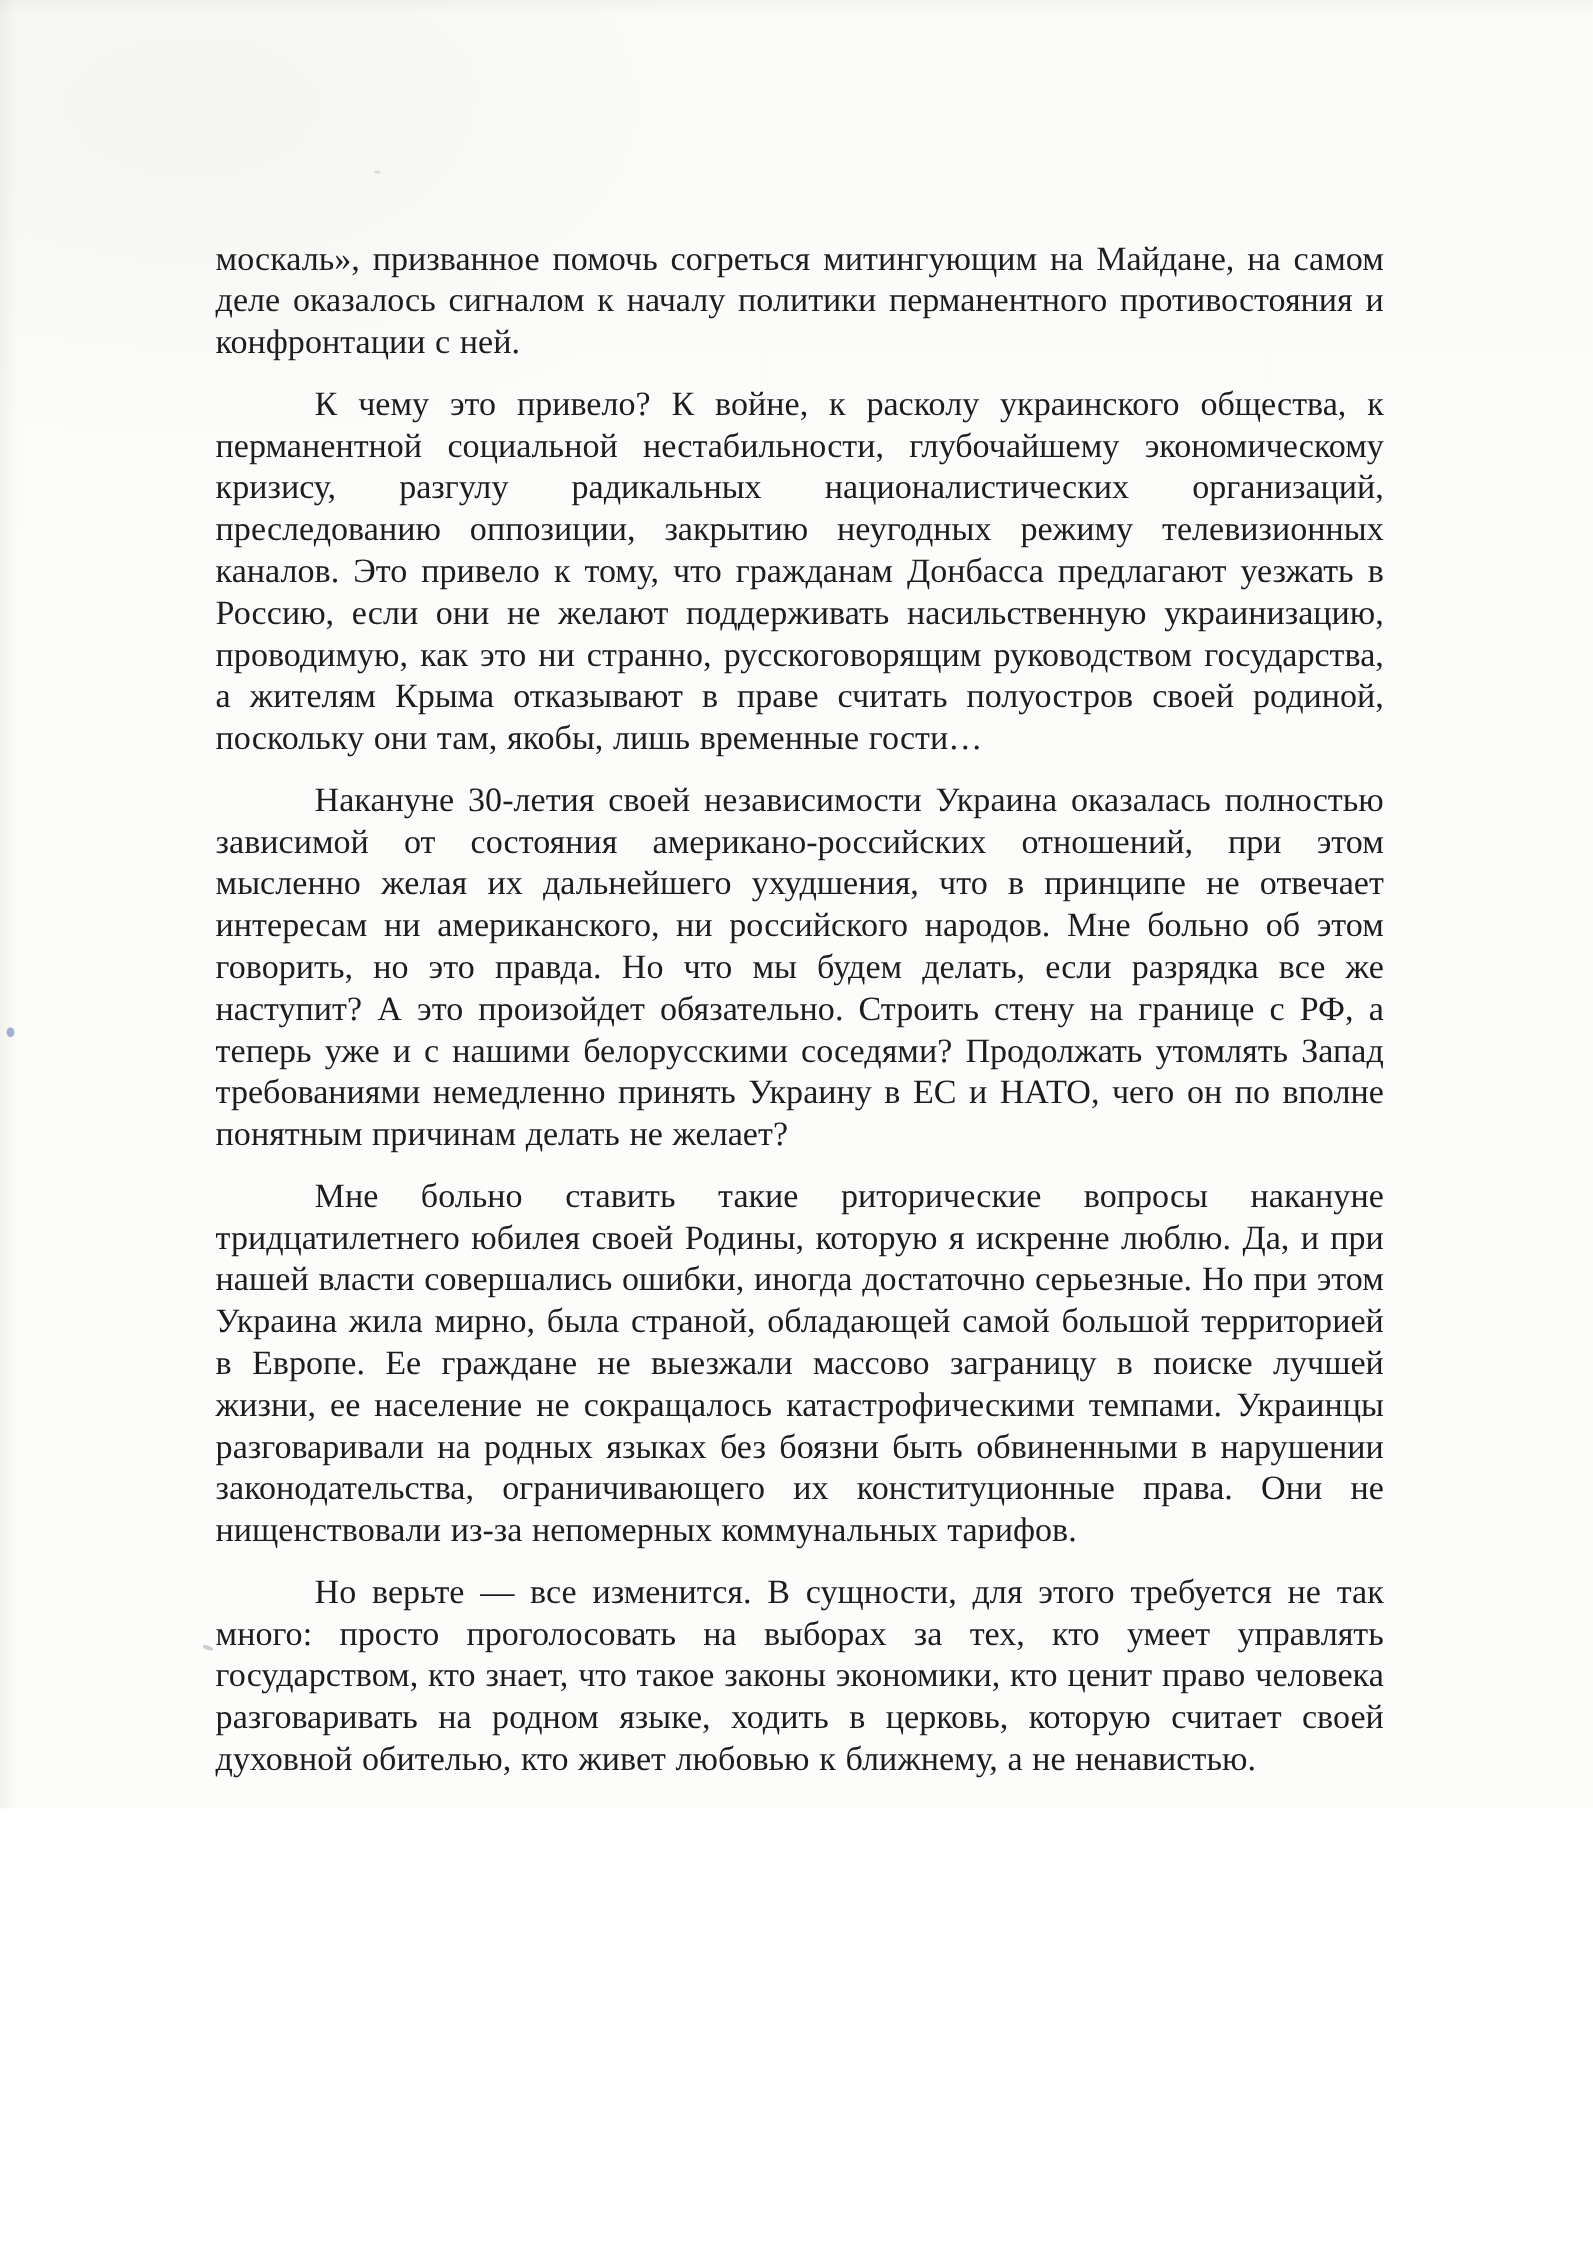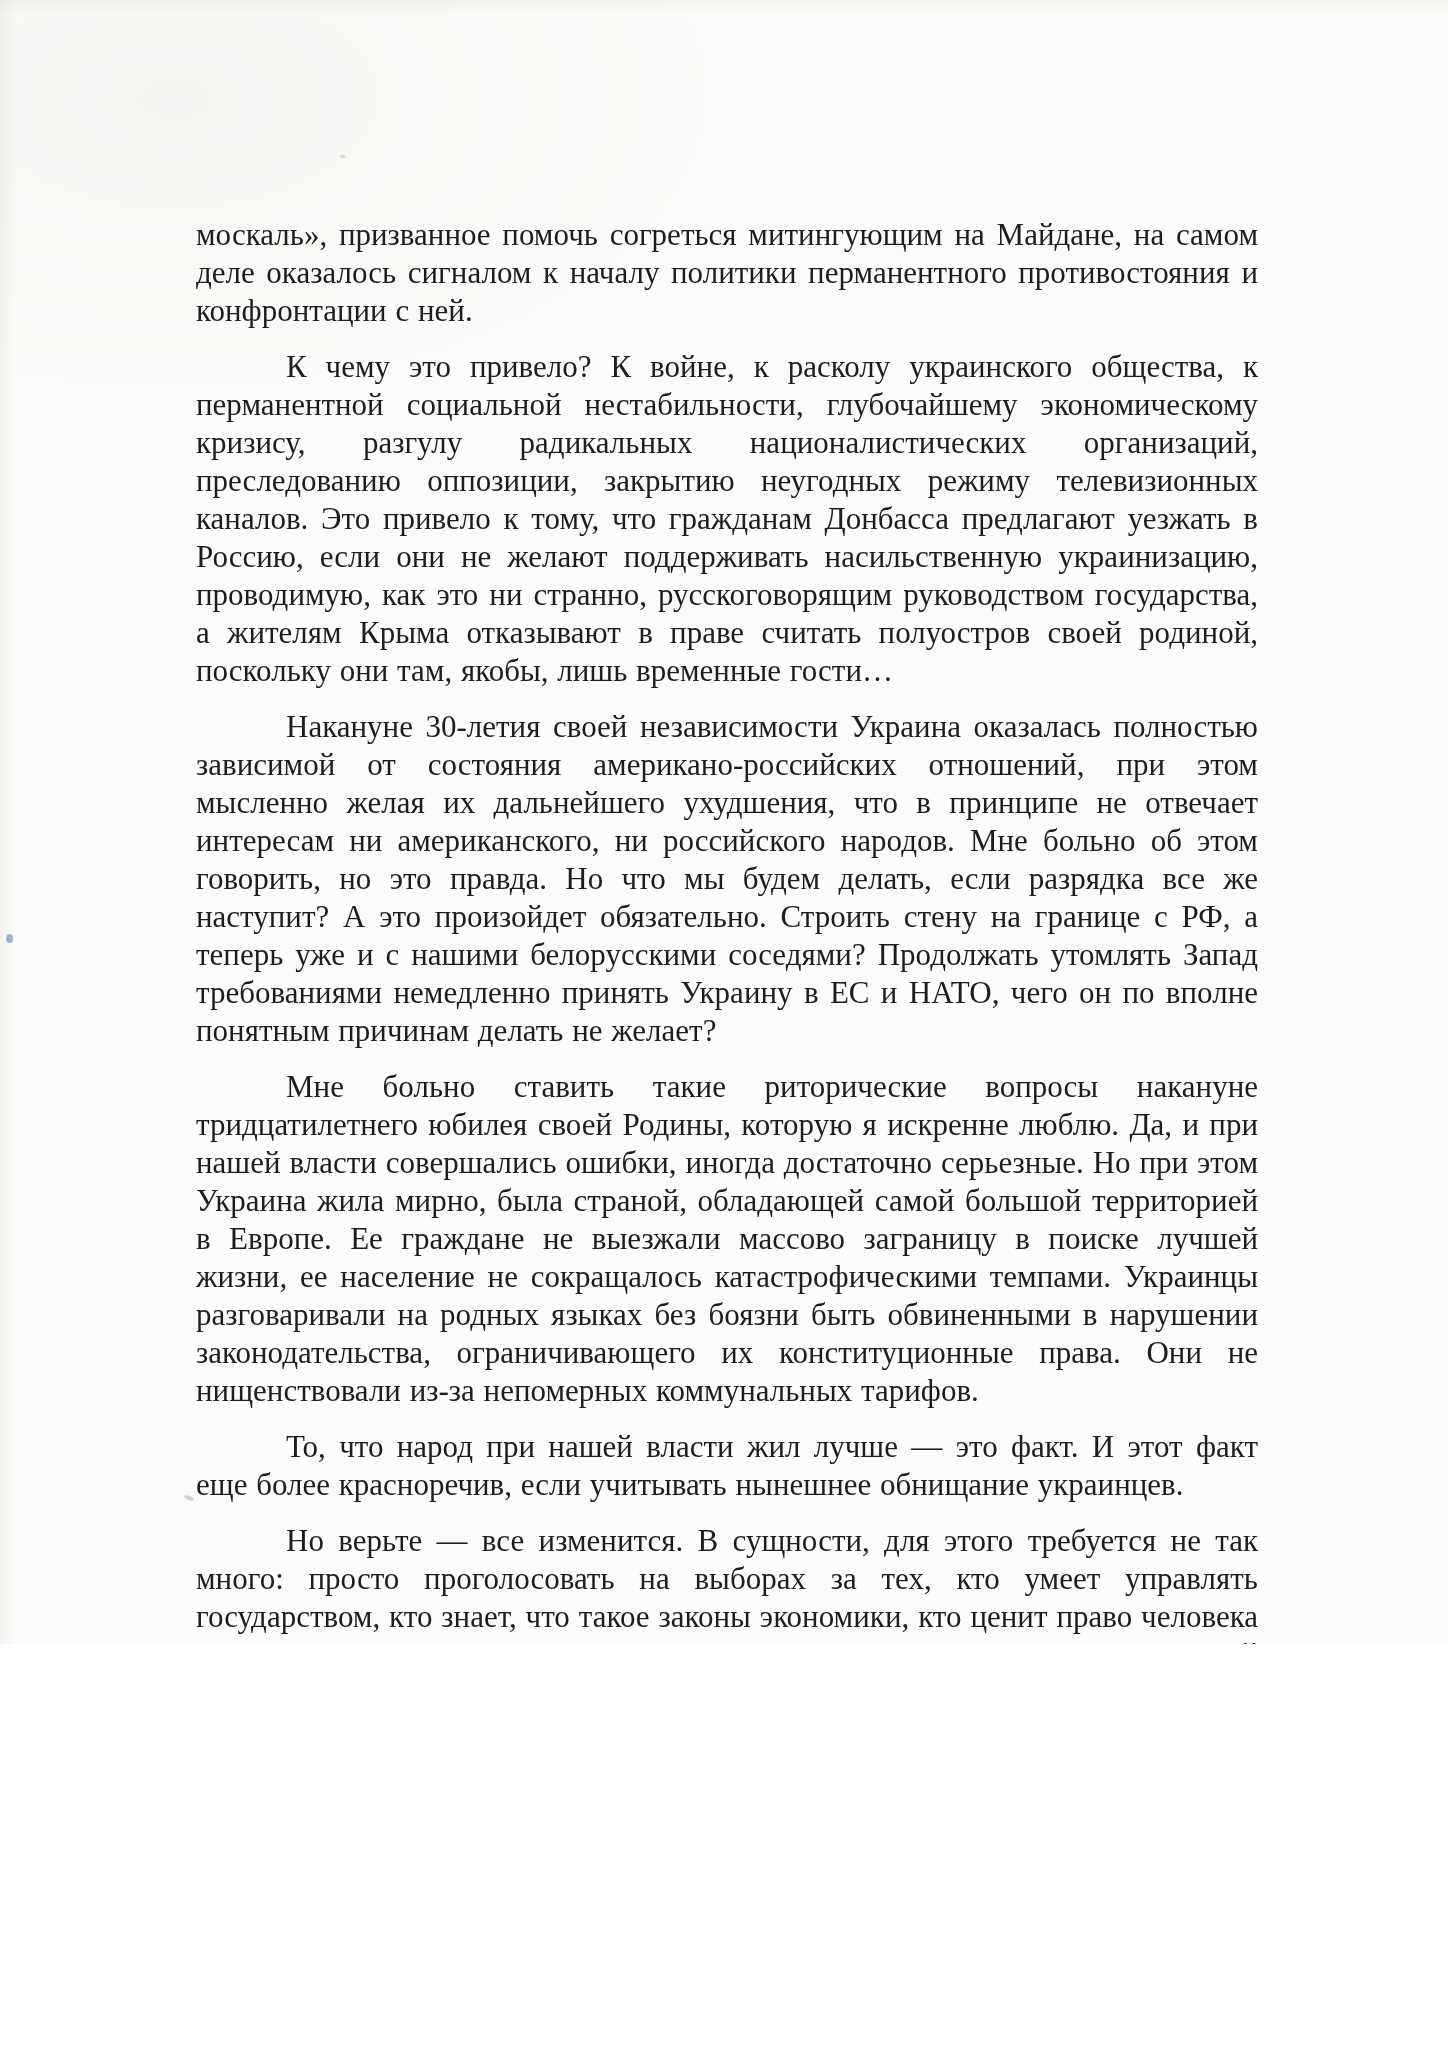--- a/index.html
+++ b/index.html
@@ -78,21 +78,20 @@
 </head>
 <body>
 
 <div class="page">
 
   <div class="text-block">
     <p class="no-indent">москаль», призванное помочь согреться митингующим на Майдане, на самом деле оказалось сигналом к началу политики перманентного противостояния и конфронтации с ней.</p>
     <p>К чему это привело? К войне, к расколу украинского общества, к перманентной социальной нестабильности, глубочайшему экономическому кризису, разгулу радикальных националистических организаций, преследованию оппозиции, закрытию неугодных режиму телевизионных каналов. Это привело к тому, что гражданам Донбасса предлагают уезжать в Россию, если они не желают поддерживать насильственную украинизацию, проводимую, как это ни странно, русскоговорящим руководством государства, а жителям Крыма отказывают в праве считать полуостров своей родиной, поскольку они там, якобы, лишь временные гости…</p>
     <p>Накануне 30-летия своей независимости Украина оказалась полностью зависимой от состояния американо-российских отношений, при этом мысленно желая их дальнейшего ухудшения, что в принципе не отвечает интересам ни американского, ни российского народов. Мне больно об этом говорить, но это правда. Но что мы будем делать, если разрядка все же наступит? А это произойдет обязательно. Строить стену на границе с РФ, а теперь уже и с нашими белорусскими соседями? Продолжать утомлять Запад требованиями немедленно принять Украину в ЕС и НАТО, чего он по вполне понятным причинам делать не желает?</p>
     <p>Мне больно ставить такие риторические вопросы накануне тридцатилетнего юбилея своей Родины, которую я искренне люблю. Да, и при нашей власти совершались ошибки, иногда достаточно серьезные. Но при этом Украина жила мирно, была страной, обладающей самой большой территорией в Европе. Ее граждане не выезжали массово заграницу в поиске лучшей жизни, ее население не сокращалось катастрофическими темпами. Украинцы разговаривали на родных языках без боязни быть обвиненными в нарушении законодательства, ограничивающего их конституционные права. Они не нищенствовали из-за непомерных коммунальных тарифов.</p>
-    <p>То, что народ при нашей власти жил лучше — это факт. И этот факт еще более красноречив, если учитывать нынешнее обнищание украинцев.</p>
     <p>Но верьте — все изменится. В сущности, для этого требуется не так много: просто проголосовать на выборах за тех, кто умеет управлять государством, кто знает, что такое законы экономики, кто ценит право человека разговаривать на родном языке, ходить в церковь, которую считает своей духовной обителью, кто живет любовью к ближнему, а не ненавистью.</p>
   </div>
 
   <div class="page-number">4</div>
 
   <span class="speck speck-blue"></span>
   <span class="speck speck-gray-1"></span>
   <span class="speck speck-gray-2"></span>
   <span class="speck speck-gray-3"></span>
 

